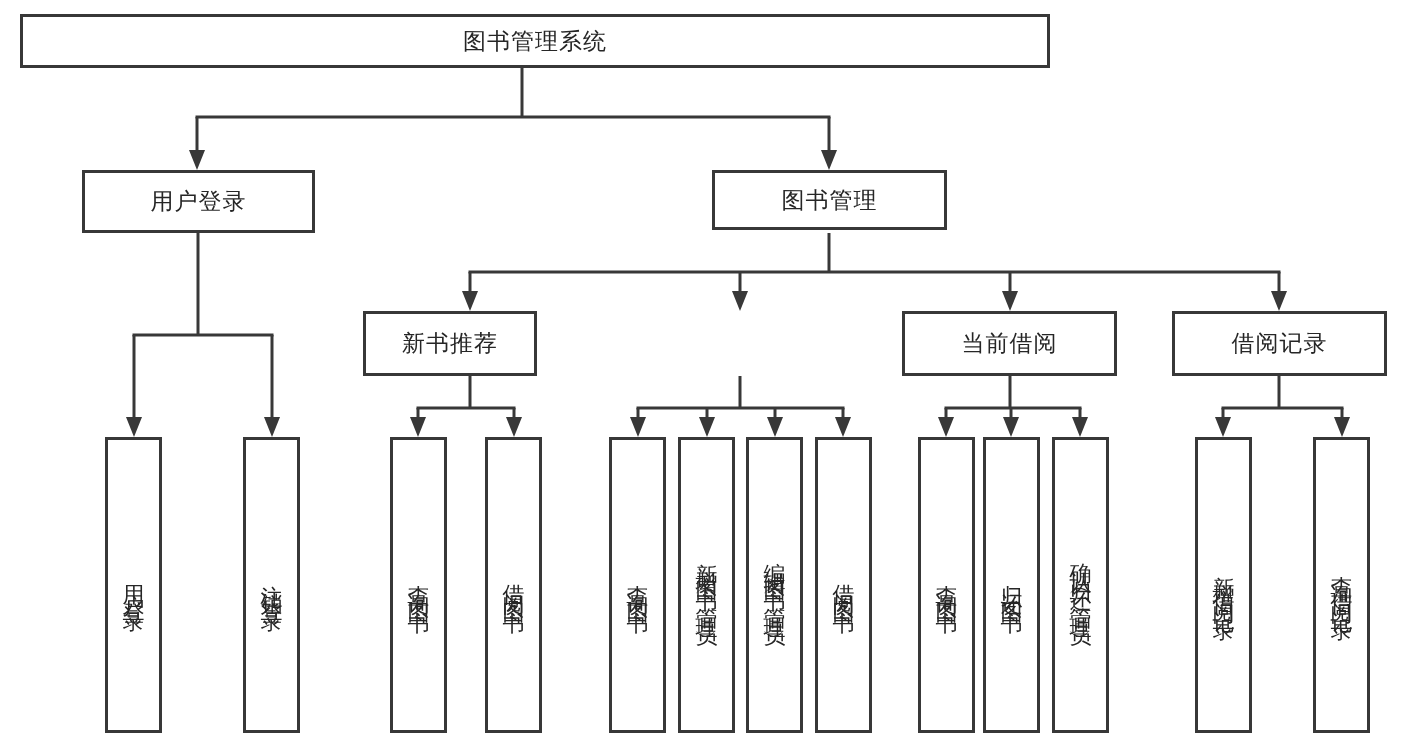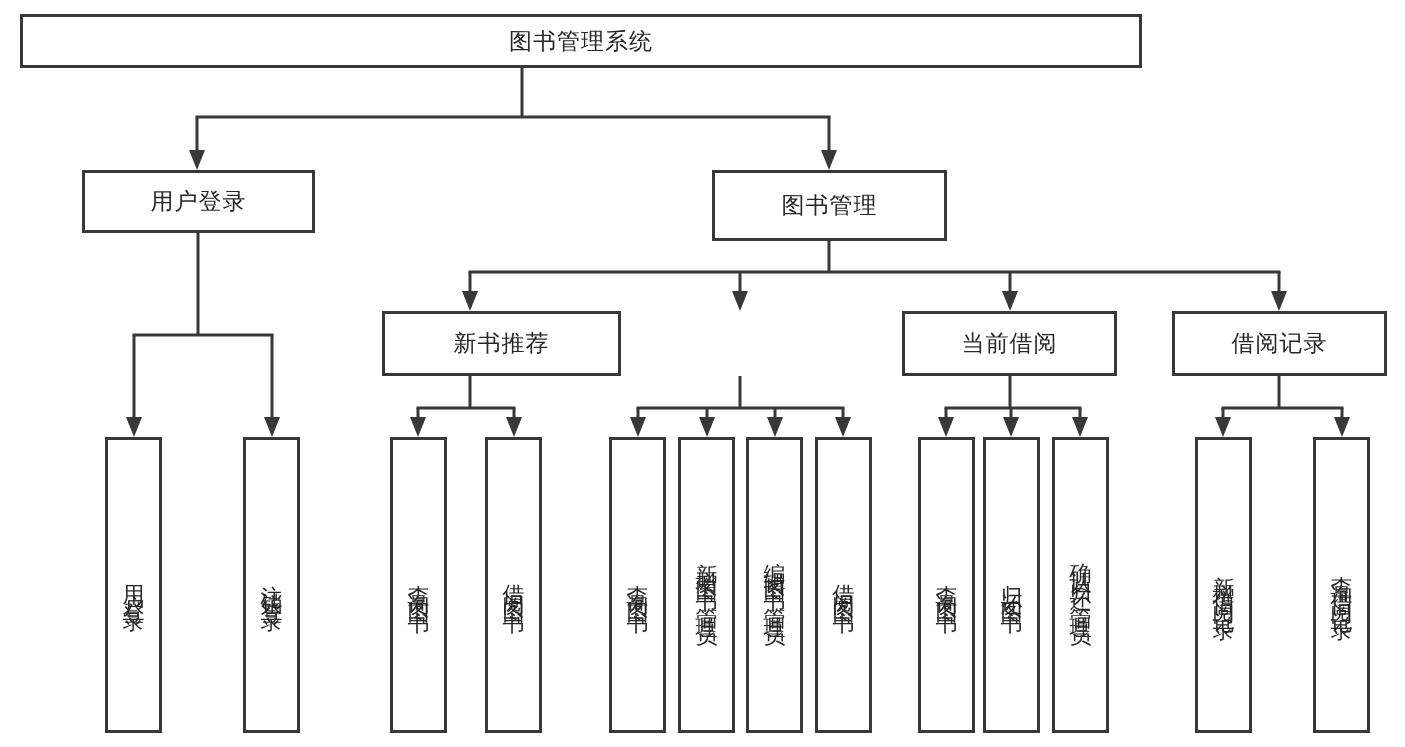--- a/index.html
+++ b/index.html
@@ -113,32 +113,32 @@
       <polygon points="767,417 783,417 775,437"></polygon>
       <polygon points="835,417 851,417 843,437"></polygon>
       <polygon points="938,417 954,417 946,437"></polygon>
       <polygon points="1003,417 1019,417 1011,437"></polygon>
       <polygon points="1072,417 1088,417 1080,437"></polygon>
       <polygon points="1215,417 1231,417 1223,437"></polygon>
       <polygon points="1334,417 1350,417 1342,437"></polygon>
     </g>
   </svg>
 
-  <div class="hbox" style="left:20px;top:14px;width:1122px;height:54px;">
+  <div class="hbox" style="left:20px;top:14px;width:1030px;height:54px;">
     <span>图书管理系统</span>
   </div>
 
   <div class="hbox" style="left:82px;top:170px;width:233px;height:63px;">
     <span>用户登录</span>
   </div>
-  <div class="hbox" style="left:712px;top:170px;width:235px;height:71px;">
+  <div class="hbox" style="left:712px;top:170px;width:235px;height:60px;">
     <span>图书管理</span>
   </div>
 
-  <div class="hbox" style="left:382px;top:311px;width:239px;height:65px;font-family:Liberation Serif, serif;">
+  <div class="hbox" style="left:363px;top:311px;width:174px;height:65px;font-family:Liberation Serif, serif;">
     <span>新书推荐</span>
   </div>
   <div class="hbox" style="left:902px;top:311px;width:215px;height:65px;">
     <span>当前借阅</span>
   </div>
   <div class="hbox" style="left:1172px;top:311px;width:215px;height:65px;">
     <span>借阅记录</span>
   </div>
 
   <div class="vbox" style="left:105px;">

